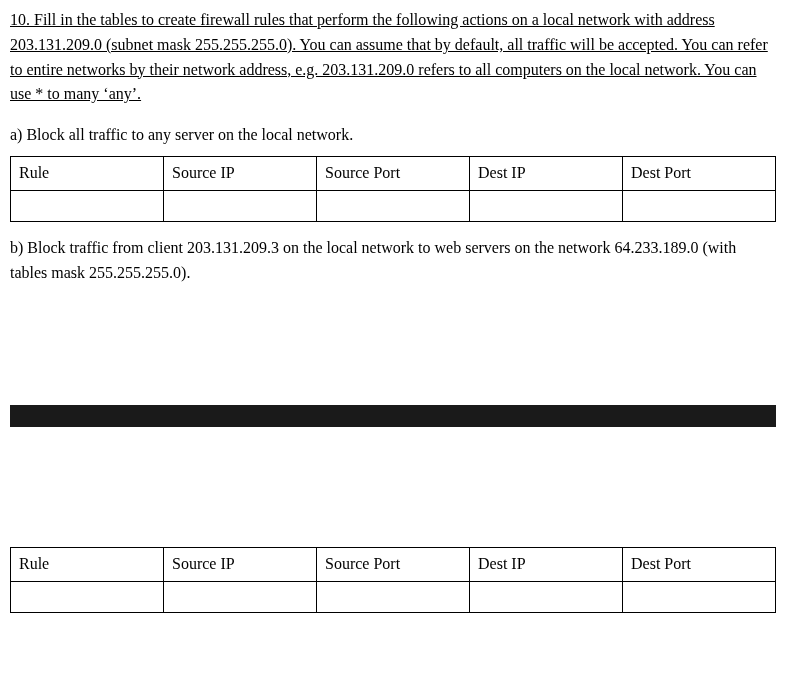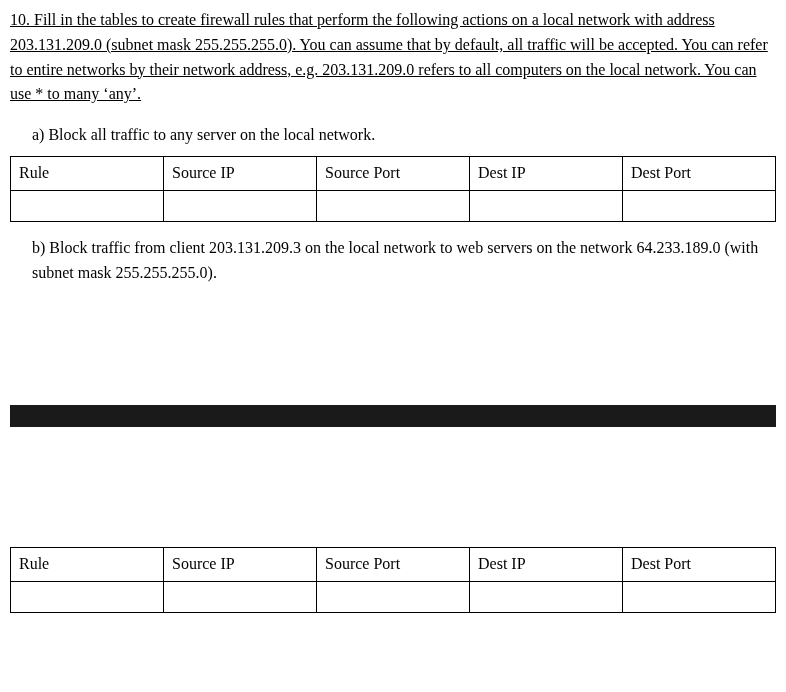--- a/index.html
+++ b/index.html
@@ -13,21 +13,20 @@
       width: 786px;
       box-sizing: border-box;
     }
     .intro {
       margin-bottom: 16px;
       text-decoration: underline;
     }
     .part-label {
       margin-top: 14px;
       margin-bottom: 8px;
-      margin-left: 22px;
     }
     table.firewall {
       border-collapse: collapse;
       width: 100%;
       table-layout: fixed;
       margin-bottom: 14px;
     }
     table.firewall th,
     table.firewall td {
       border: 1px solid #000;
@@ -64,21 +63,21 @@
   <tr>
     <td></td>
     <td></td>
     <td></td>
     <td></td>
     <td></td>
   </tr>
 </tbody>
   </table>
 
-<div class="part-label">b) Block traffic from client 203.131.209.3 on the local network to web servers on the network 64.233.189.0 (with subnet mask 255.255.255.0).</div>
+<div class="part-label">b) Block traffic from client 203.131.209.3 on the local network to web servers on the network 64.233.189.0 (with tables mask 255.255.255.0).</div>
 
 <div class="dark-band"></div>
 
 <table class="firewall">
   <tbody>
       <tr>
     <th>Rule</th>
     <th>Source IP</th>
     <th>Source Port</th>
     <th>Dest IP</th>

